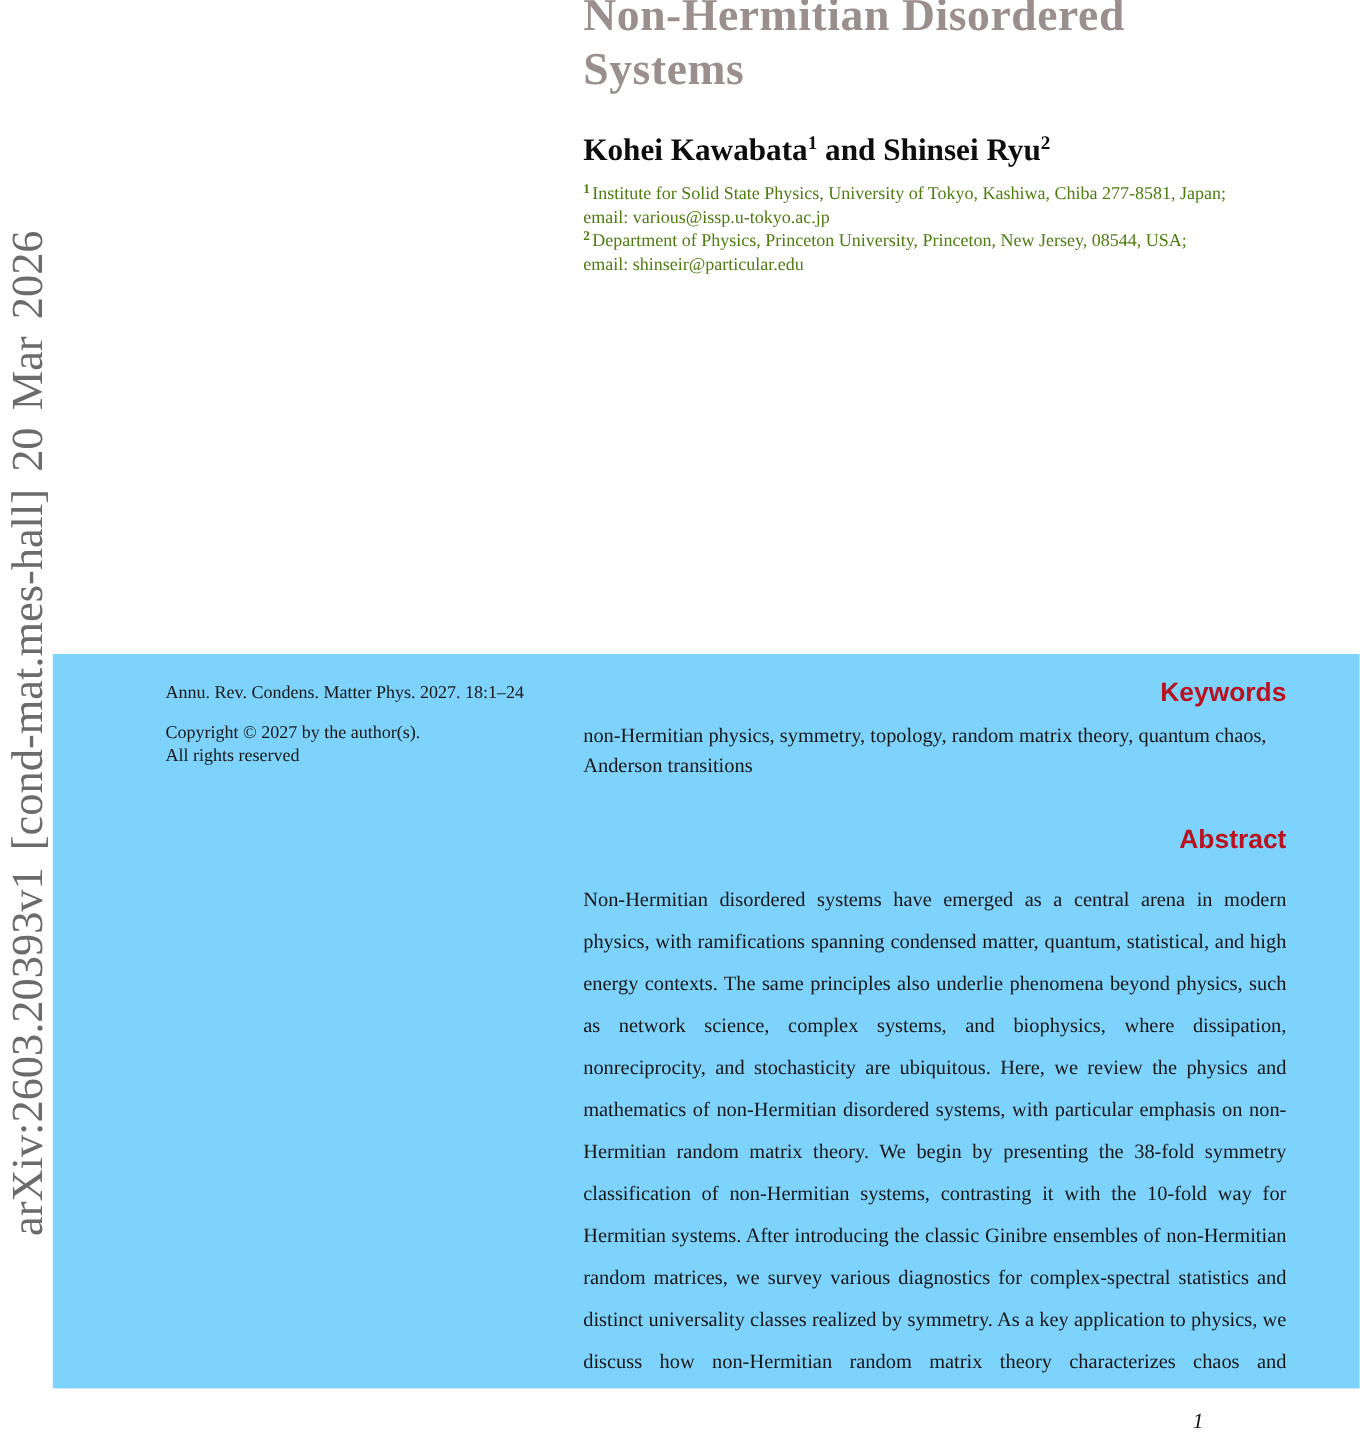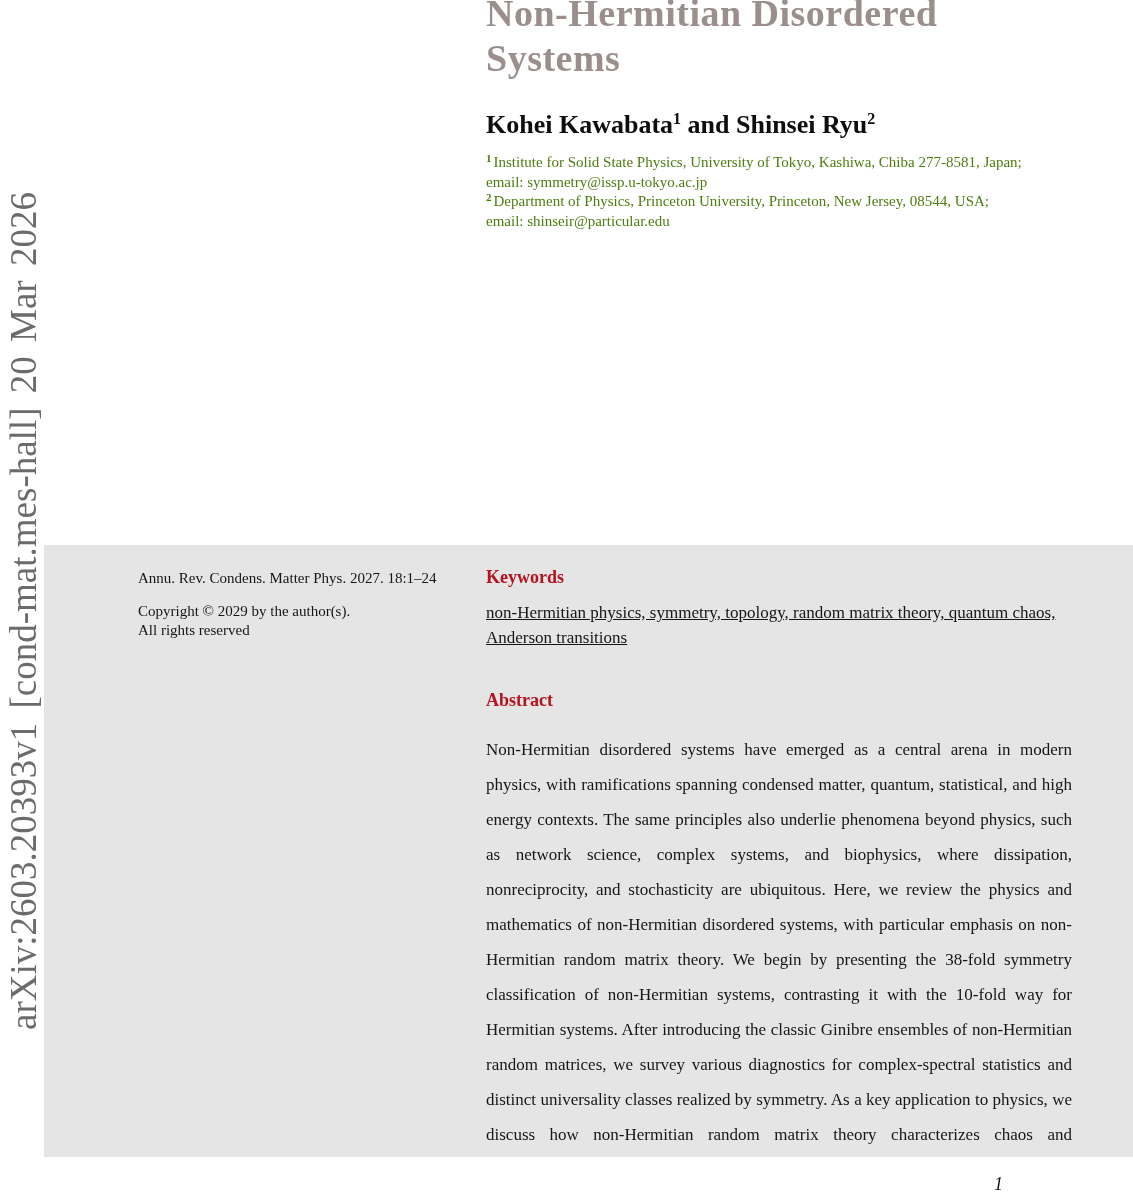--- a/index.html
+++ b/index.html
@@ -78,21 +78,21 @@
     padding-right: 2px;
   }
 
   
   .info-panel {
     position: absolute;
     left: 44px;
     top: 545px;
     width: 1089px;
     height: 612px;
-    background: #e5e5e5;
+    background: #7dd3fc;
     overflow: hidden;
   }
   .panel-left {
     position: absolute;
     left: 94px;
     top: 24px;
     width: 330px;
     font-size: 15px;
     line-height: 19px;
     color: #161616;
@@ -102,32 +102,32 @@
   .copyright { margin: 14px 0 0 0; max-width: 225px; }
 
   .panel-right {
     position: absolute;
     left: 442px;
     top: 22px;
     width: 586px;
   }
   .panel-heading {
     margin: 0;
-    font-family: Liberation Serif, serif;
-    font-size: 18px;
+    font-family: Liberation Sans, sans-serif;
+    font-size: 22px;
     line-height: 20px;
     font-weight: bold;
     color: #b6121f;
+    text-align: right;
   }
   .keywords-text {
     margin: 13px 0 0 0;
     font-size: 17px;
     line-height: 25px;
     color: #161616;
-    text-decoration: underline;
   }
   .abstract-heading { margin-top: 40px; }
   .abstract-text {
     margin: 22px 0 0 0;
     font-size: 17px;
     line-height: 35px;
     text-align: justify;
     color: #161616;
   }
 
@@ -144,29 +144,29 @@
 <body>
 
 <div class="arxiv-stamp">arXiv:2603.20393v1 [cond-mat.mes-hall] 20 Mar 2026</div>
 
 <h1 class="paper-title">Non-Hermitian Disordered Systems</h1>
 
 <div class="authors-line"><span>Kohei Kawabata</span><sup>1</sup><span> and </span><span>Shinsei Ryu</span><sup>2</sup></div>
 
 <div class="affiliations">
   <div><sup class="affil-sup">1</sup><span>Institute for Solid State Physics, University of Tokyo, Kashiwa, Chiba 277-8581, Japan;</span></div>
-  <div>email: symmetry@issp.u-tokyo.ac.jp</div>
+  <div>email: various@issp.u-tokyo.ac.jp</div>
   <div><sup class="affil-sup">2</sup><span>Department of Physics, Princeton University, Princeton, New Jersey, 08544, USA;</span></div>
   <div>email: shinseir@particular.edu</div>
 </div>
 
 <section class="info-panel">
   <div class="panel-left">
     <p class="citation">Annu. Rev. Condens. Matter Phys. 2027. 18:1–24</p>
-    <p class="copyright">Copyright © 2029 by the author(s). All rights reserved</p>
+    <p class="copyright">Copyright © 2027 by the author(s). All rights reserved</p>
   </div>
   <div class="panel-right">
     <h2 class="panel-heading">Keywords</h2>
     <p class="keywords-text">non-Hermitian physics, symmetry, topology, random matrix theory, quantum chaos, Anderson transitions</p>
     <h2 class="panel-heading abstract-heading">Abstract</h2>
     <p class="abstract-text">Non-Hermitian disordered systems have emerged as a central arena in modern physics, with ramifications spanning condensed matter, quantum, statistical, and high energy contexts. The same principles also underlie phenomena beyond physics, such as network science, complex systems, and biophysics, where dissipation, nonreciprocity, and stochasticity are ubiquitous. Here, we review the physics and mathematics of non-Hermitian disordered systems, with particular emphasis on non-Hermitian random matrix theory. We begin by presenting the 38-fold symmetry classification of non-Hermitian systems, contrasting it with the 10-fold way for Hermitian systems. After introducing the classic Ginibre ensembles of non-Hermitian random matrices, we survey various diagnostics for complex-spectral statistics and distinct universality classes realized by symmetry. As a key application to physics, we discuss how non-Hermitian random matrix theory characterizes chaos and integrability in open quantum systems. We then turn to the criticality due to the interplay of disorder and non-Hermiticity, including Anderson transitions in the Hatano-Nelson model and its higher-dimensional extensions. We also discuss the effective field theory description of non-Hermitian disordered systems in terms of nonlinear sigma models.</p>
   </div>
 </section>
 
 <div class="page-number">1</div>

